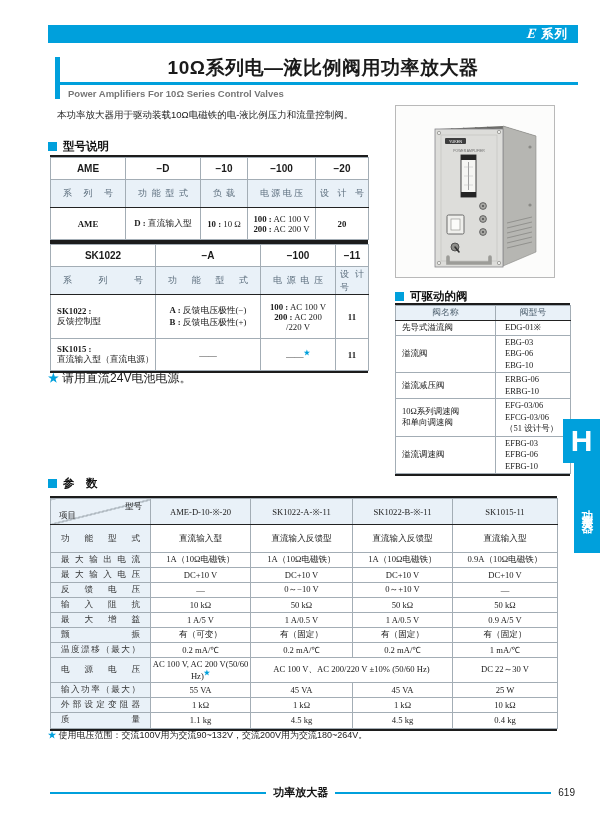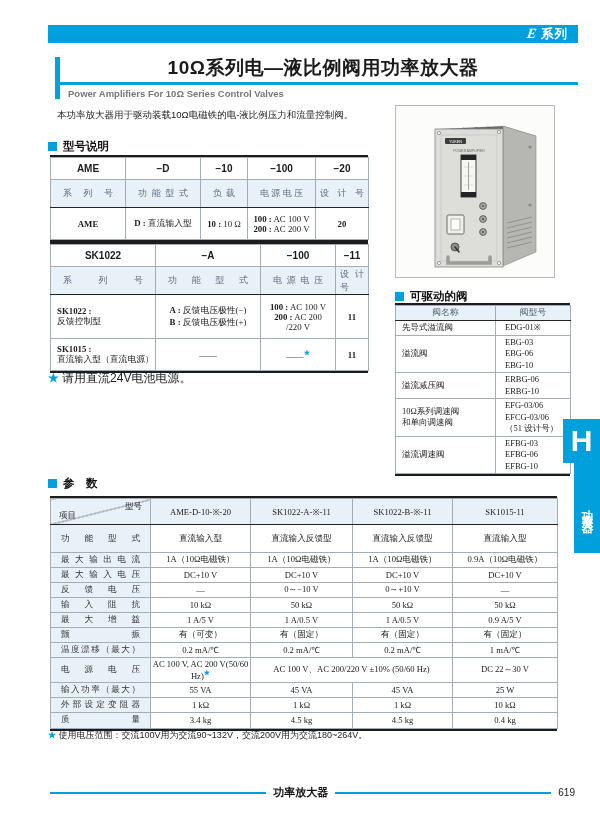--- a/index.html
+++ b/index.html
@@ -419,21 +419,21 @@
     </tr>
     <tr class="prow">
       <td class="plabel">外部设定变阻器</td>
       <td class="pdata">1 kΩ</td>
       <td class="pdata">1 kΩ</td>
       <td class="pdata">1 kΩ</td>
       <td class="pdata">10 kΩ</td>
     </tr>
     <tr class="prow thick-top" style="height:16px;">
       <td class="plabel">质量</td>
-      <td class="pdata">3.4 kg</td>
+      <td class="pdata">1.1 kg</td>
       <td class="pdata">4.5 kg</td>
       <td class="pdata">4.5 kg</td>
       <td class="pdata">0.4 kg</td>
     </tr>
   </tbody>
     </table>
 </div>
 
 <div class="abs fn" id="fn2">
   <span class="star">★</span><span> 使用电压范围：交流100V用为交流90~132V，交流200V用为交流180~264V。</span>

